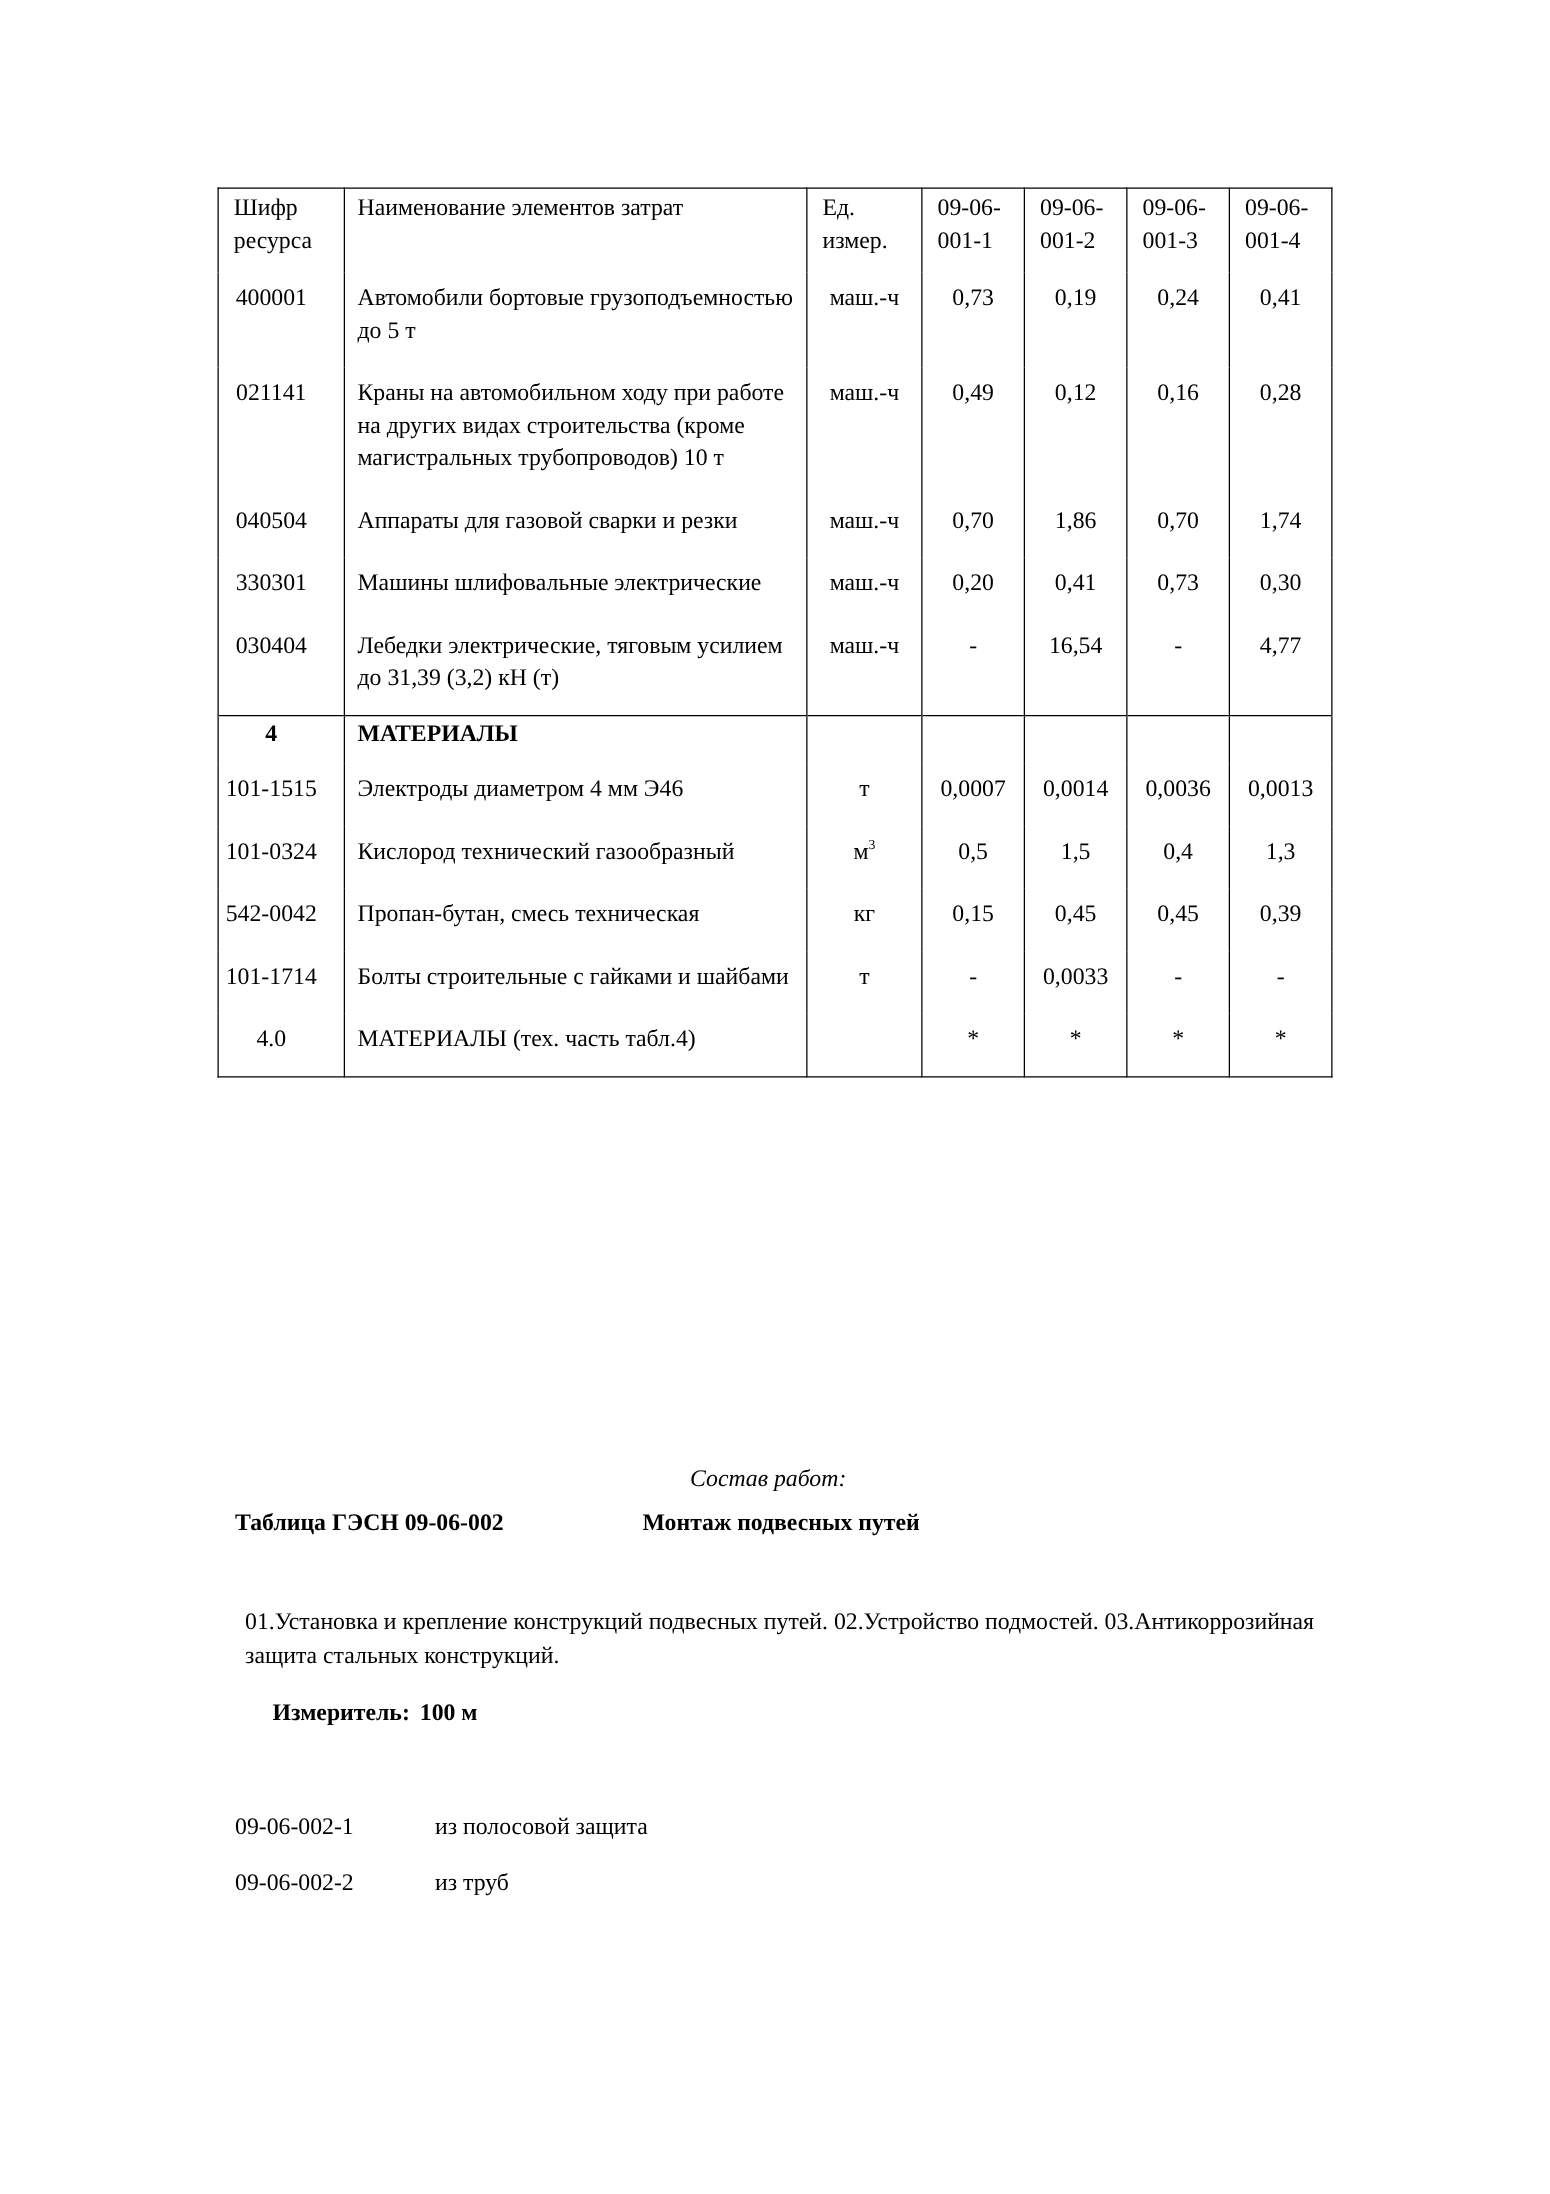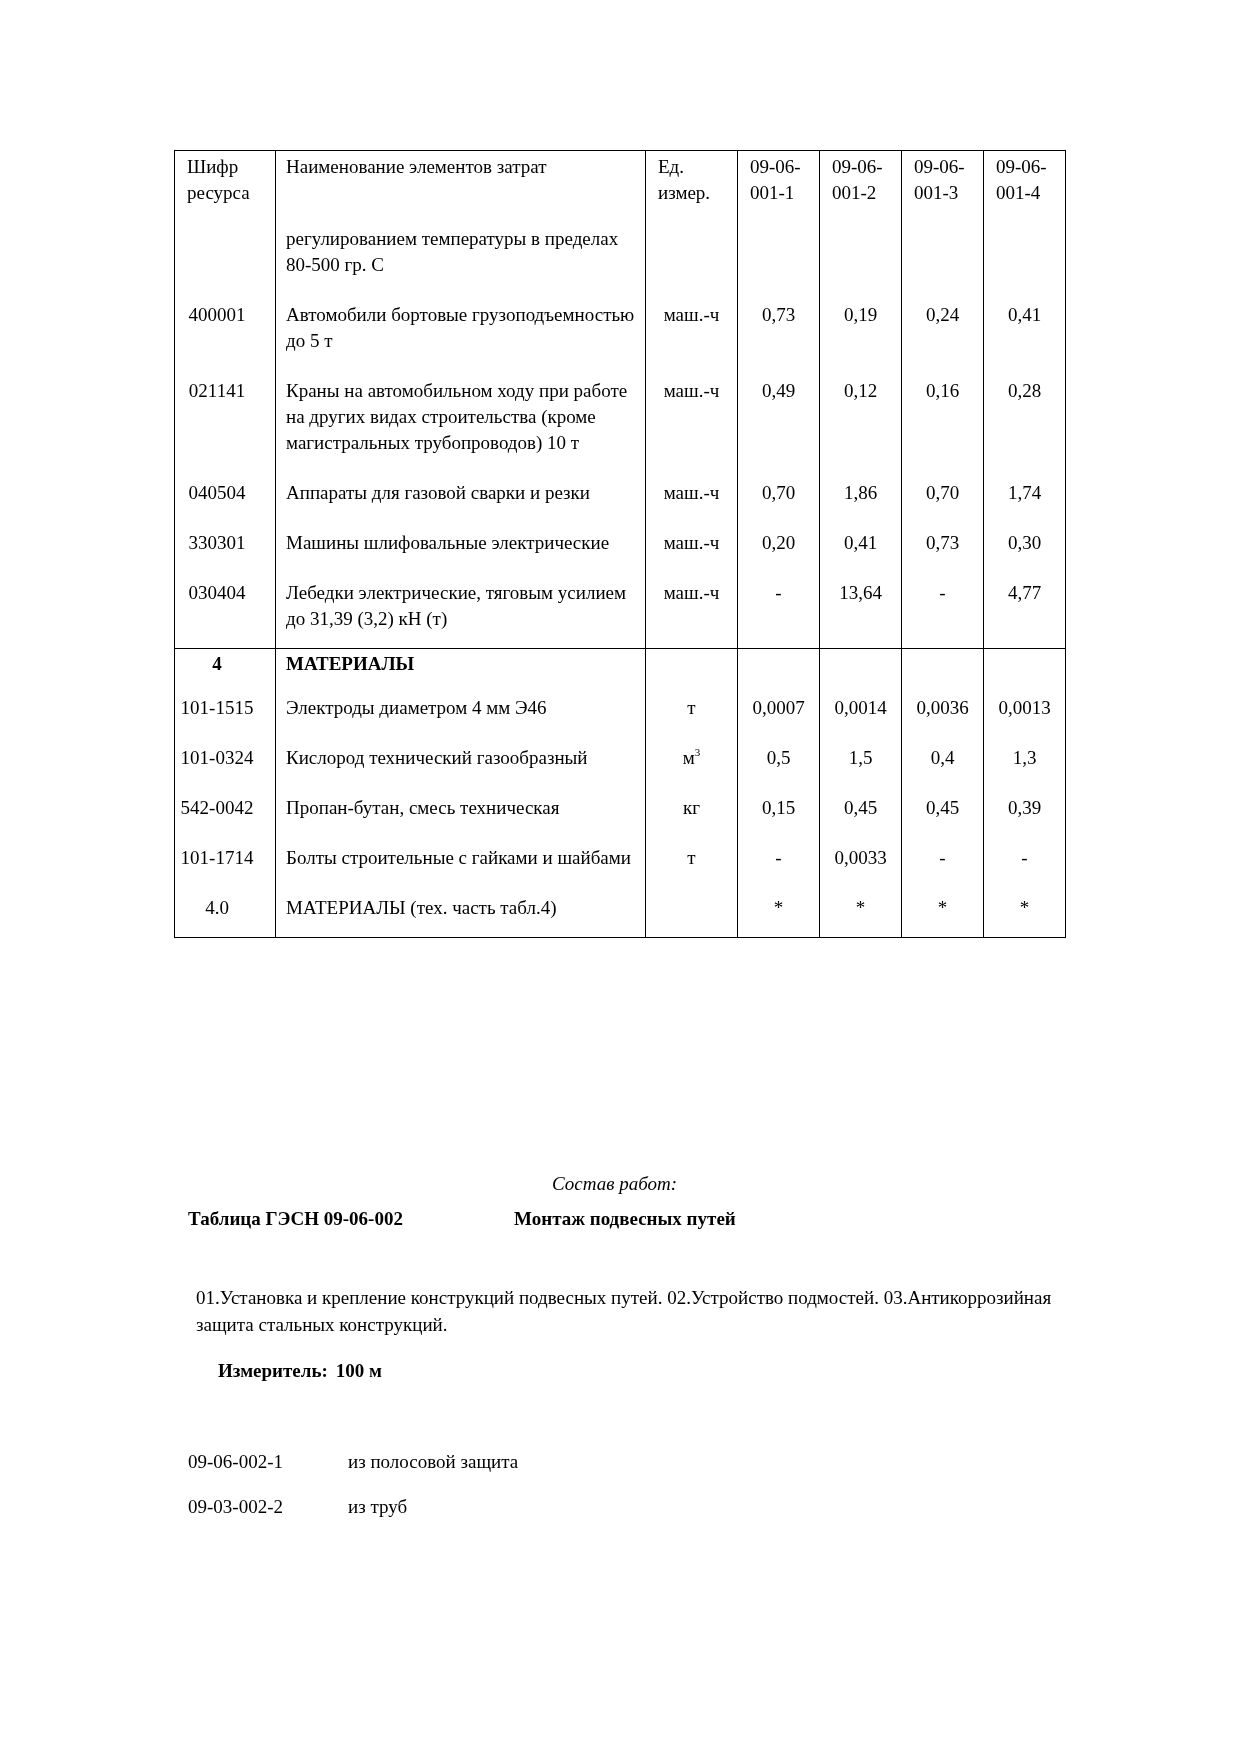--- a/index.html
+++ b/index.html
@@ -63,29 +63,20 @@
       <tr class="head">
         <td class="code">Шифр ресурса</td>
         <td class="name">Наименование элементов затрат</td>
         <td class="unit">Ед. измер.</td>
         <td class="val">09-06-001-1</td>
         <td class="val">09-06-001-2</td>
         <td class="val">09-06-001-3</td>
         <td class="val">09-06-001-4</td>
       </tr>
 
-      <tr class="body">
-        <td class="code"></td>
-        <td class="name">регулированием температуры в пределах 80-500 гр. С</td>
-        <td class="unit"></td>
-        <td class="val"></td>
-        <td class="val"></td>
-        <td class="val"></td>
-        <td class="val"></td>
-      </tr>
 
       <tr class="body">
         <td class="code">400001</td>
         <td class="name">Автомобили бортовые грузоподъемностью до 5 т</td>
         <td class="unit">маш.-ч</td>
         <td class="val">0,73</td>
         <td class="val">0,19</td>
         <td class="val">0,24</td>
         <td class="val">0,41</td>
       </tr>
@@ -114,21 +105,21 @@
         <td class="val">0,20</td>
         <td class="val">0,41</td>
         <td class="val">0,73</td>
         <td class="val">0,30</td>
       </tr>
       <tr class="body">
         <td class="code">030404</td>
         <td class="name">Лебедки электрические, тяговым усилием до 31,39 (3,2) кН (т)</td>
         <td class="unit">маш.-ч</td>
         <td class="val">-</td>
-        <td class="val">13,64</td>
+        <td class="val">16,54</td>
         <td class="val">-</td>
         <td class="val">4,77</td>
       </tr>
 
       <tr class="section sec-head">
         <td class="code bold">4</td>
         <td class="name bold">МАТЕРИАЛЫ</td>
         <td class="unit"></td>
         <td class="val"></td>
         <td class="val"></td>
@@ -191,15 +182,15 @@
 
   <div class="meter">
     <span>Измеритель:</span><span class="val">100 м</span>
   </div>
 
 
   <div class="variant" style="top:1451px;">
     <span class="code">09-06-002-1</span><span>из полосовой защита</span>
   </div>
   <div class="variant" style="top:1496px;">
-    <span class="code">09-03-002-2</span><span>из труб</span>
+    <span class="code">09-06-002-2</span><span>из труб</span>
   </div>
 </div>
 
 </body></html>

